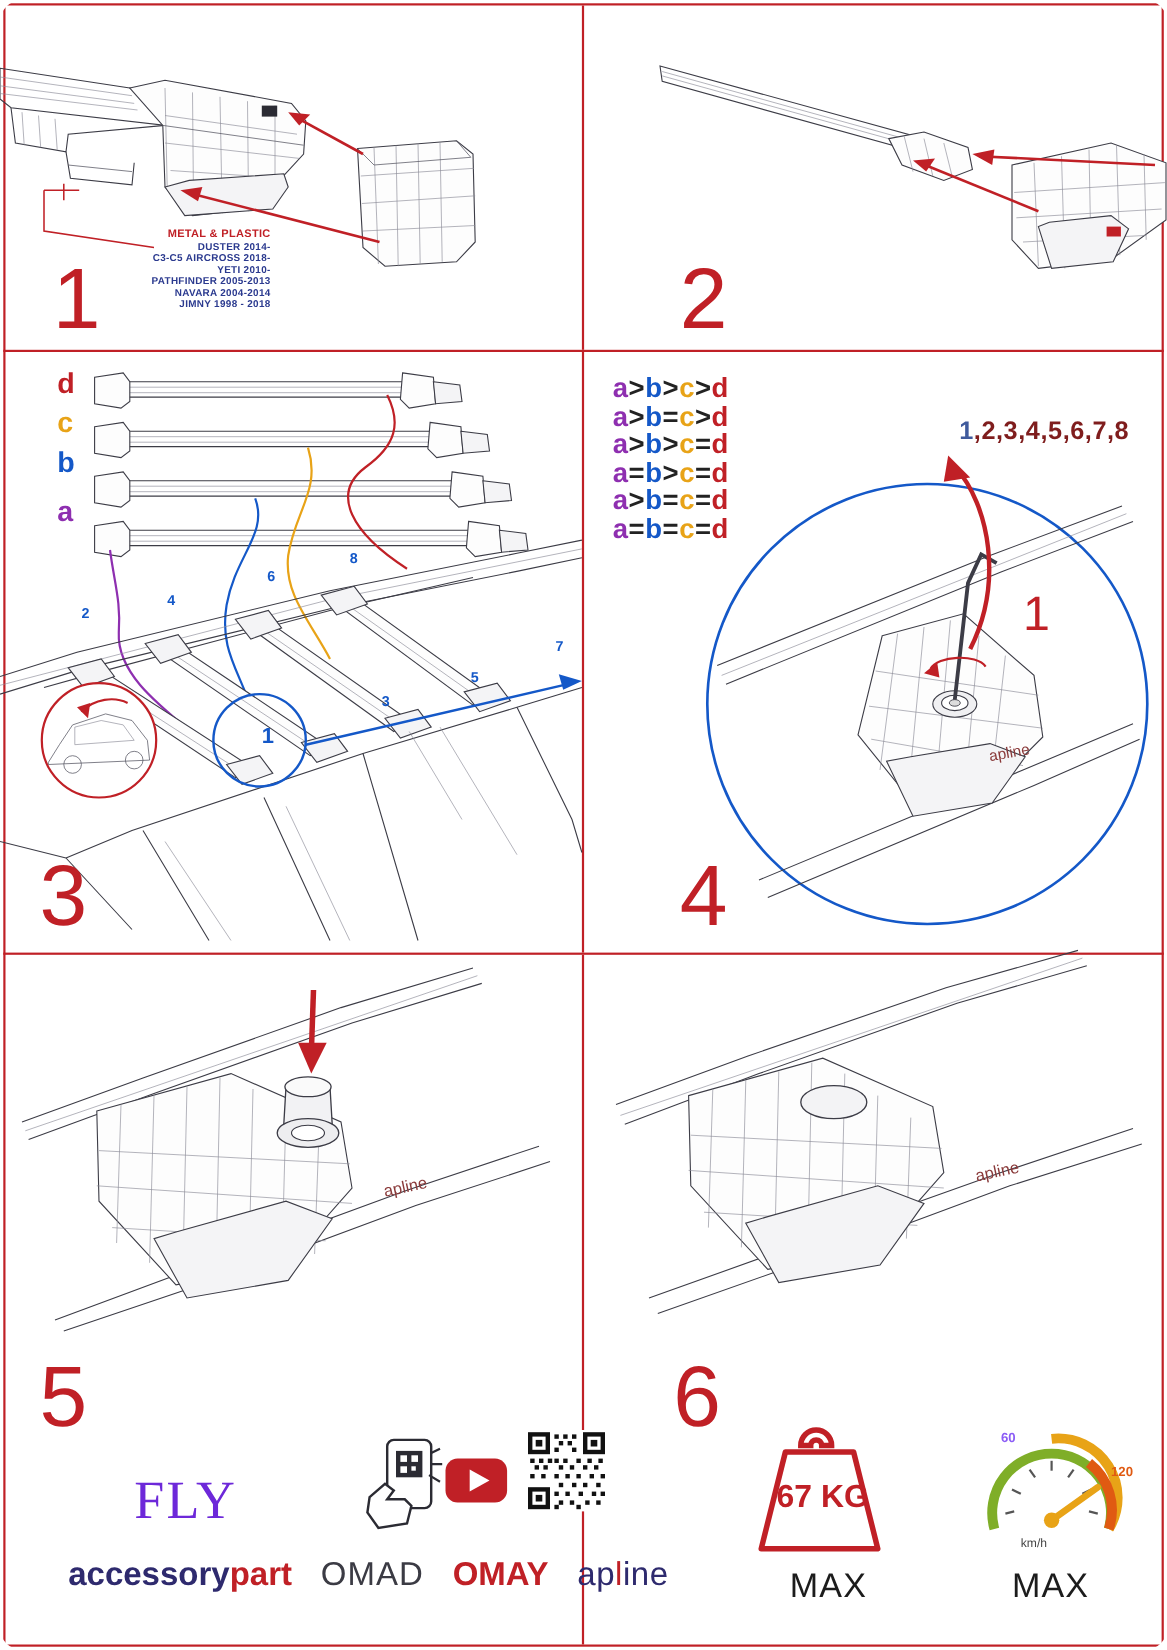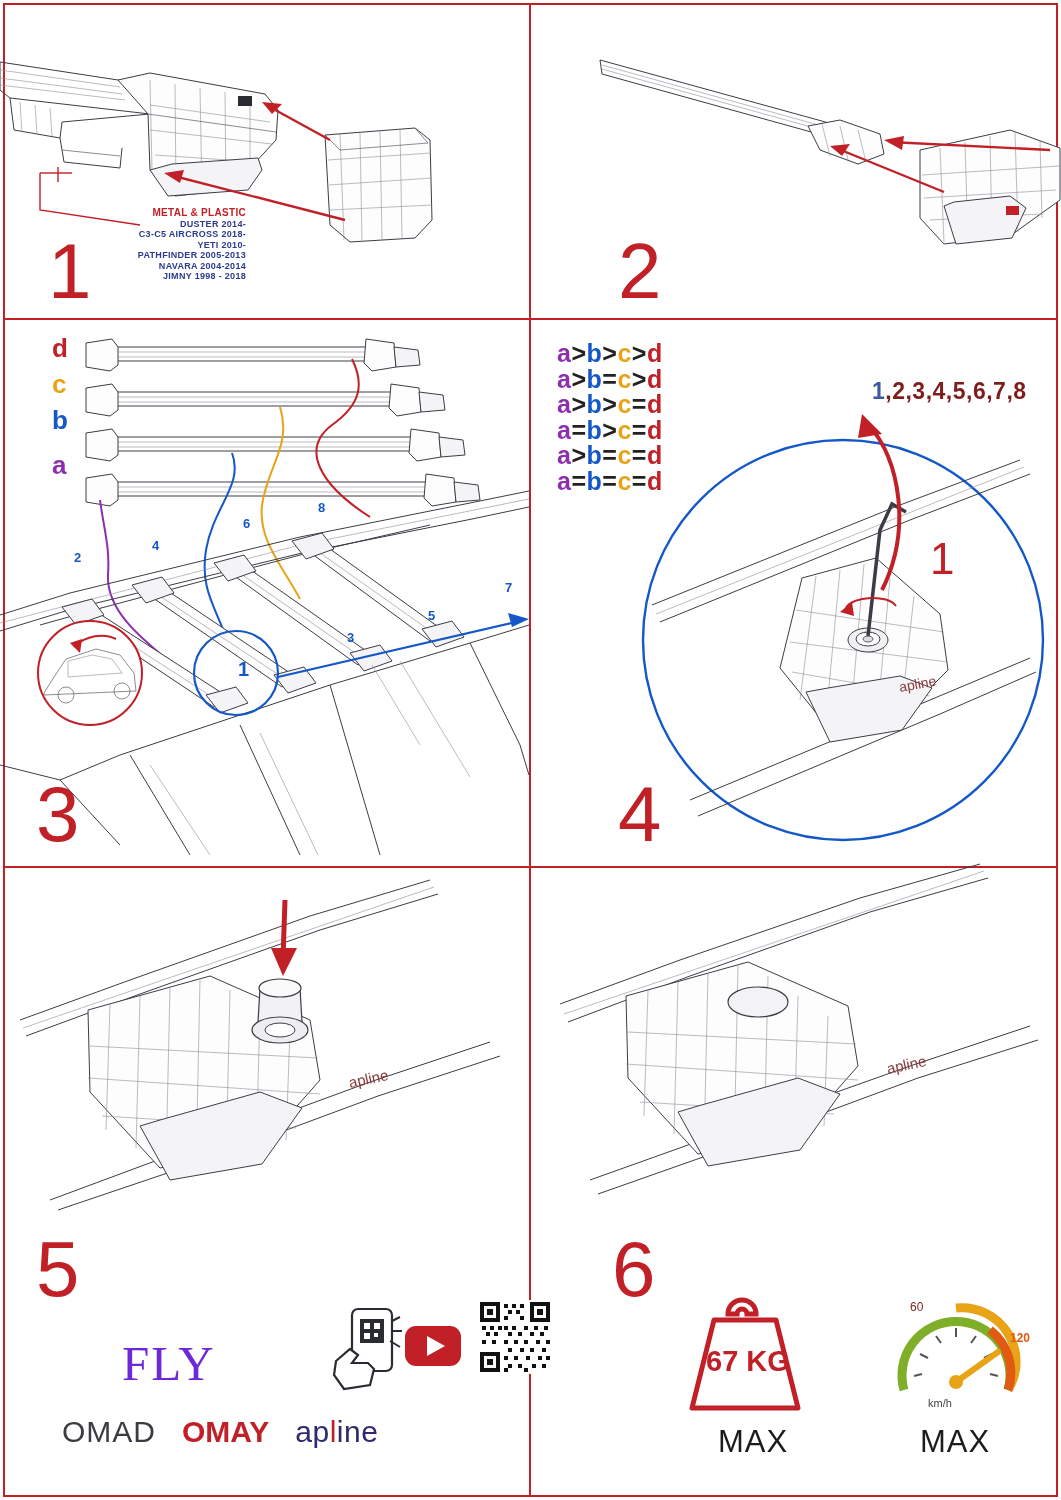--- a/index.html
+++ b/index.html
@@ -1,17 +1,17 @@
 <!DOCTYPE html>
 <html><head>
 <meta charset="utf-8">
 <style>
   html,body{margin:0;padding:0;background:#fff;}
   body{font-family:"Liberation Sans",sans-serif;}
-  #page{position:relative;width:1061px;height:1500px;background:#fff;overflow:hidden;}
+  #page{position:relative;width:1061px;height:1500px;background:#fff;overflow:hidden;border-radius:20px;}
 
   
   .border-outer{position:absolute;left:3px;top:3px;width:1055px;height:1494px;border:2px solid #c02026;box-sizing:border-box;}
   .hline{position:absolute;left:3px;width:1055px;height:2px;background:#c02026;}
   .vline{position:absolute;width:2px;background:#c02026;}
 
   
   .stepnum{position:absolute;color:#c02026;font-size:78px;line-height:78px;font-weight:400;font-family:"Liberation Sans",sans-serif;}
 
   
@@ -58,21 +58,21 @@
   .b-part{color:#c02026;font-weight:bold;}
   .b-omad{color:#3b3b44;font-weight:400;letter-spacing:1px;}
   .b-omay-o{color:#c02026;font-weight:bold;}
   .b-omay-m{color:#c02026;font-weight:bold;}
   .b-apline{color:#2e2a6e;font-weight:400;letter-spacing:.5px;}
   .b-apline .red{color:#c02026;}
 
   .maxlabel{position:absolute;font-size:31px;color:#1c1c1c;letter-spacing:1px;}
   .kgtext{position:absolute;color:#c02026;font-size:29px;font-weight:bold;}
   .kmh{position:absolute;font-size:11px;color:#444;}
-  .spd60{position:absolute;font-size:12px;color:#7f1d1d;font-weight:normal;}
+  .spd60{position:absolute;font-size:12px;color:#8b5cf6;font-weight:bold;}
   .spd120{position:absolute;font-size:12px;color:#e05a12;font-weight:bold;}
 
   .qrcell{position:absolute;}
   .yt{position:absolute;}
 </style>
 </head>
 <body>
 
 <div id="page">
 
@@ -333,20 +333,23 @@
       <ellipse cx="218" cy="122" rx="30" ry="15" style="fill:#f3f3f5;stroke:#3c3c46;stroke-width:1.2"></ellipse>
       <text x="348" y="194" font-family="Liberation Sans, sans-serif" font-size="15" fill="#8a3a3a" transform="rotate(-12 348 194)">apline</text>
     </svg>
   </div>
 
   <div class="stepnum" style="left:36px;top:1230px;">5</div>
 
   <div class="fly" style="left:122px;top:1335px;">FLY</div>
 
   <div class="brandrow" style="left:62px;top:1415px;">
+    <div>
+      <span class="b-accessory">accessory</span><span class="b-part">part</span>
+    </div>
     <div class="b-omad">
       <span>OMAD</span>
     </div>
     <div>
       <span class="b-omay-o">O</span><span class="b-omay-m">M</span><span class="b-omay-o">AY</span>
     </div>
     <div class="b-apline">
       <span>ap</span><span class="red">l</span><span>ine</span>
     </div>
   </div>

